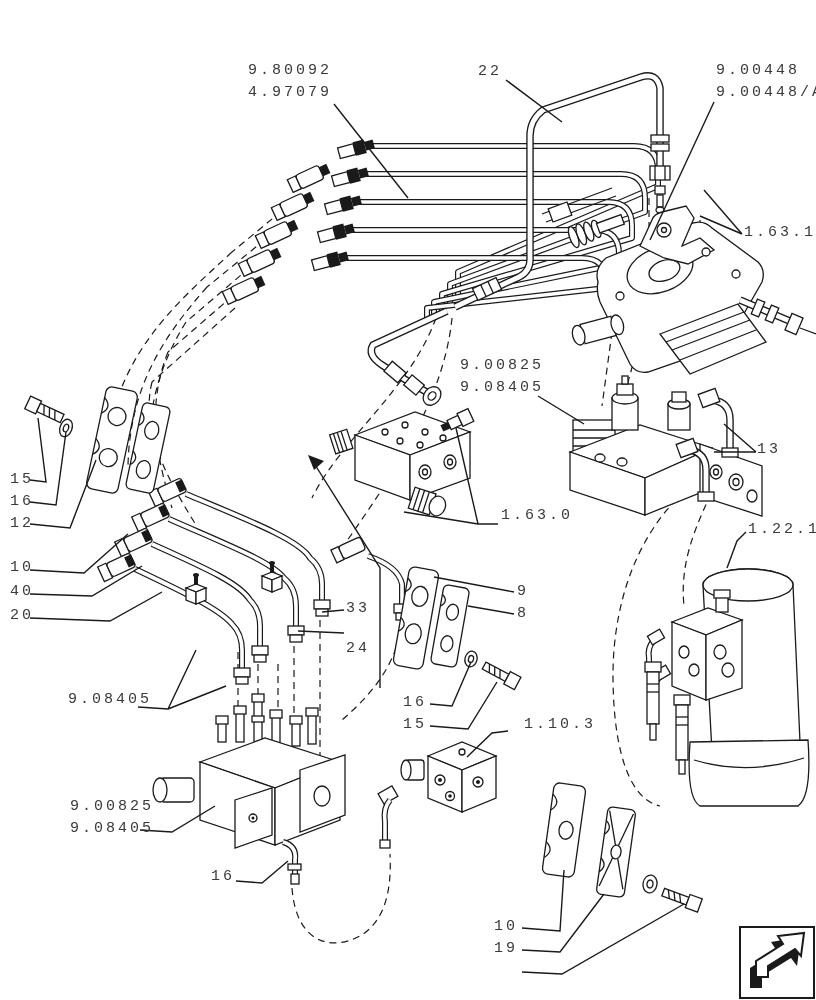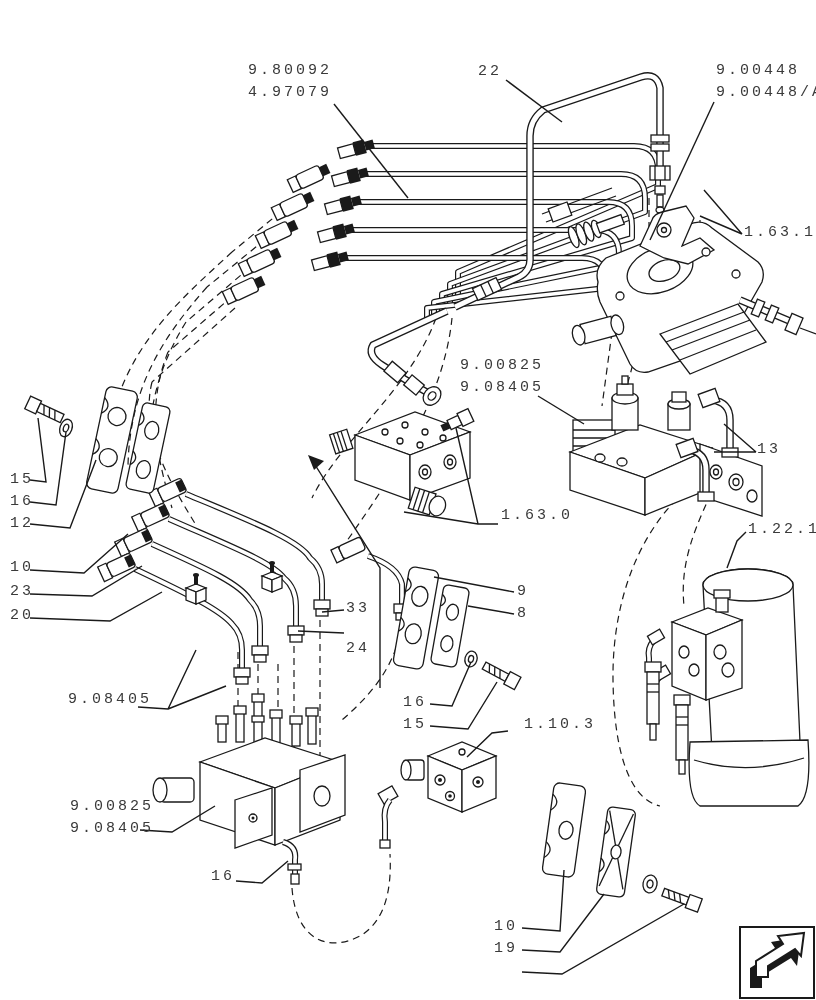--- a/index.html
+++ b/index.html
@@ -582,21 +582,21 @@
   <div class="callout" style="left:716px;top:84px">9.00448/A</div>
   <div class="callout" style="left:744px;top:224px">1.63.1</div>
   <div class="callout" style="left:460px;top:357px">9.00825</div>
   <div class="callout" style="left:460px;top:379px">9.08405</div>
   <div class="callout" style="left:757px;top:441px">13</div>
   <div class="callout" style="left:501px;top:507px">1.63.0</div>
   <div class="callout" style="left:10px;top:471px">15</div>
   <div class="callout" style="left:10px;top:493px">16</div>
   <div class="callout" style="left:10px;top:515px">12</div>
   <div class="callout" style="left:10px;top:559px">10</div>
-  <div class="callout" style="left:10px;top:583px">23</div>
+  <div class="callout" style="left:10px;top:583px">40</div>
   <div class="callout" style="left:10px;top:607px">20</div>
   <div class="callout" style="left:346px;top:600px">33</div>
   <div class="callout" style="left:346px;top:640px">24</div>
   <div class="callout" style="left:517px;top:583px">9</div>
   <div class="callout" style="left:517px;top:605px">8</div>
   <div class="callout" style="left:403px;top:694px">16</div>
   <div class="callout" style="left:403px;top:716px">15</div>
   <div class="callout" style="left:524px;top:716px">1.10.3</div>
   <div class="callout" style="left:68px;top:691px">9.08405</div>
   <div class="callout" style="left:70px;top:798px">9.00825</div>

